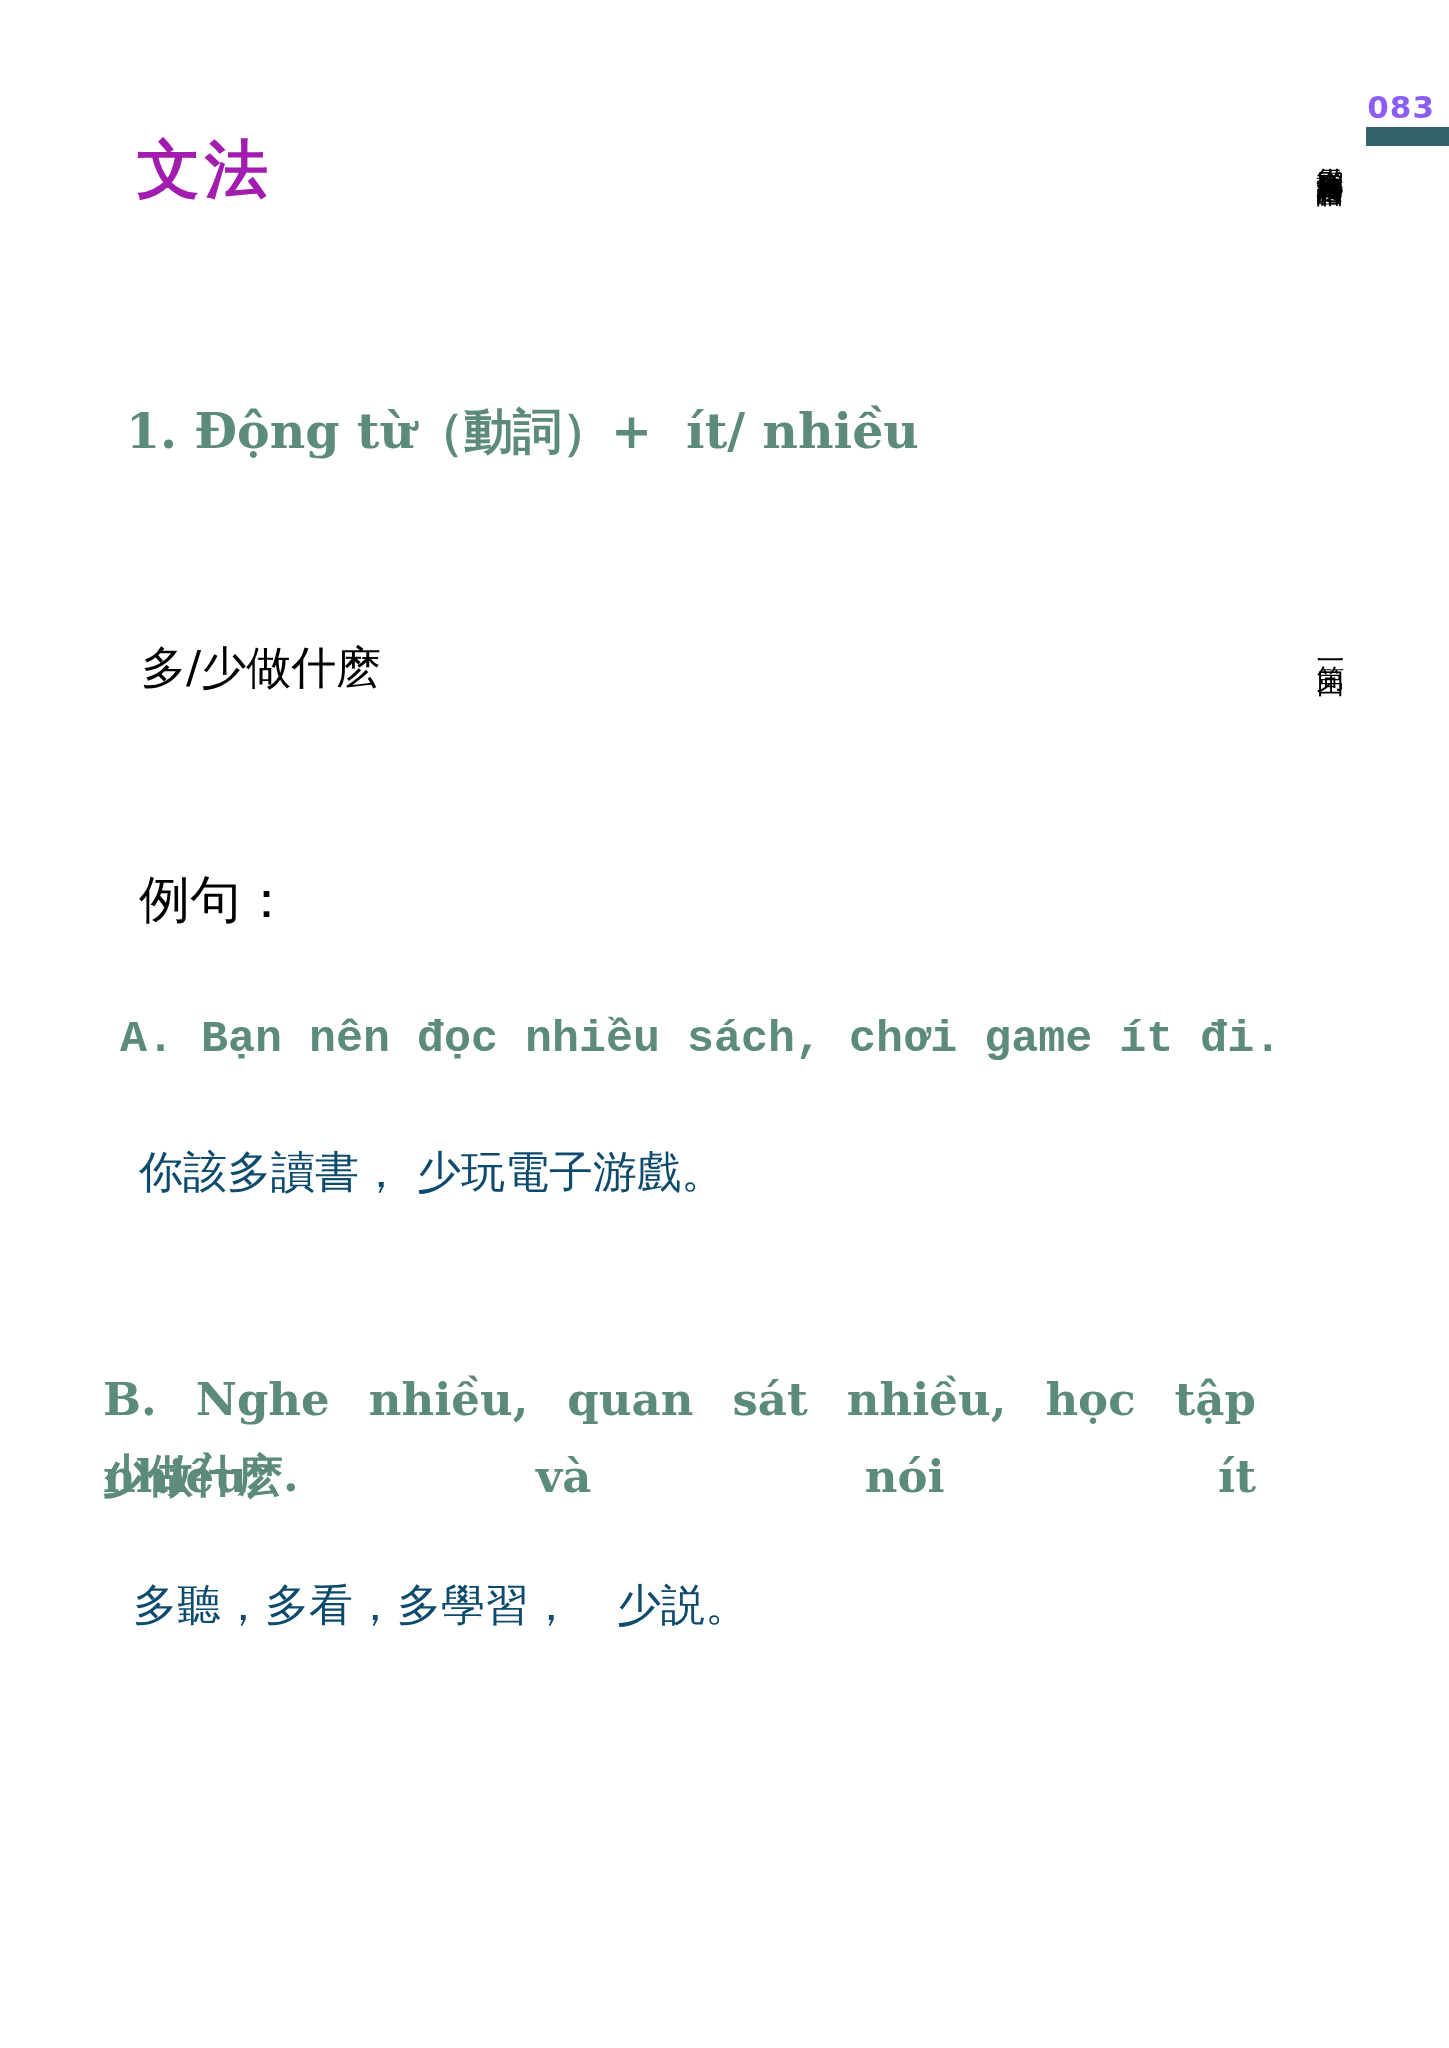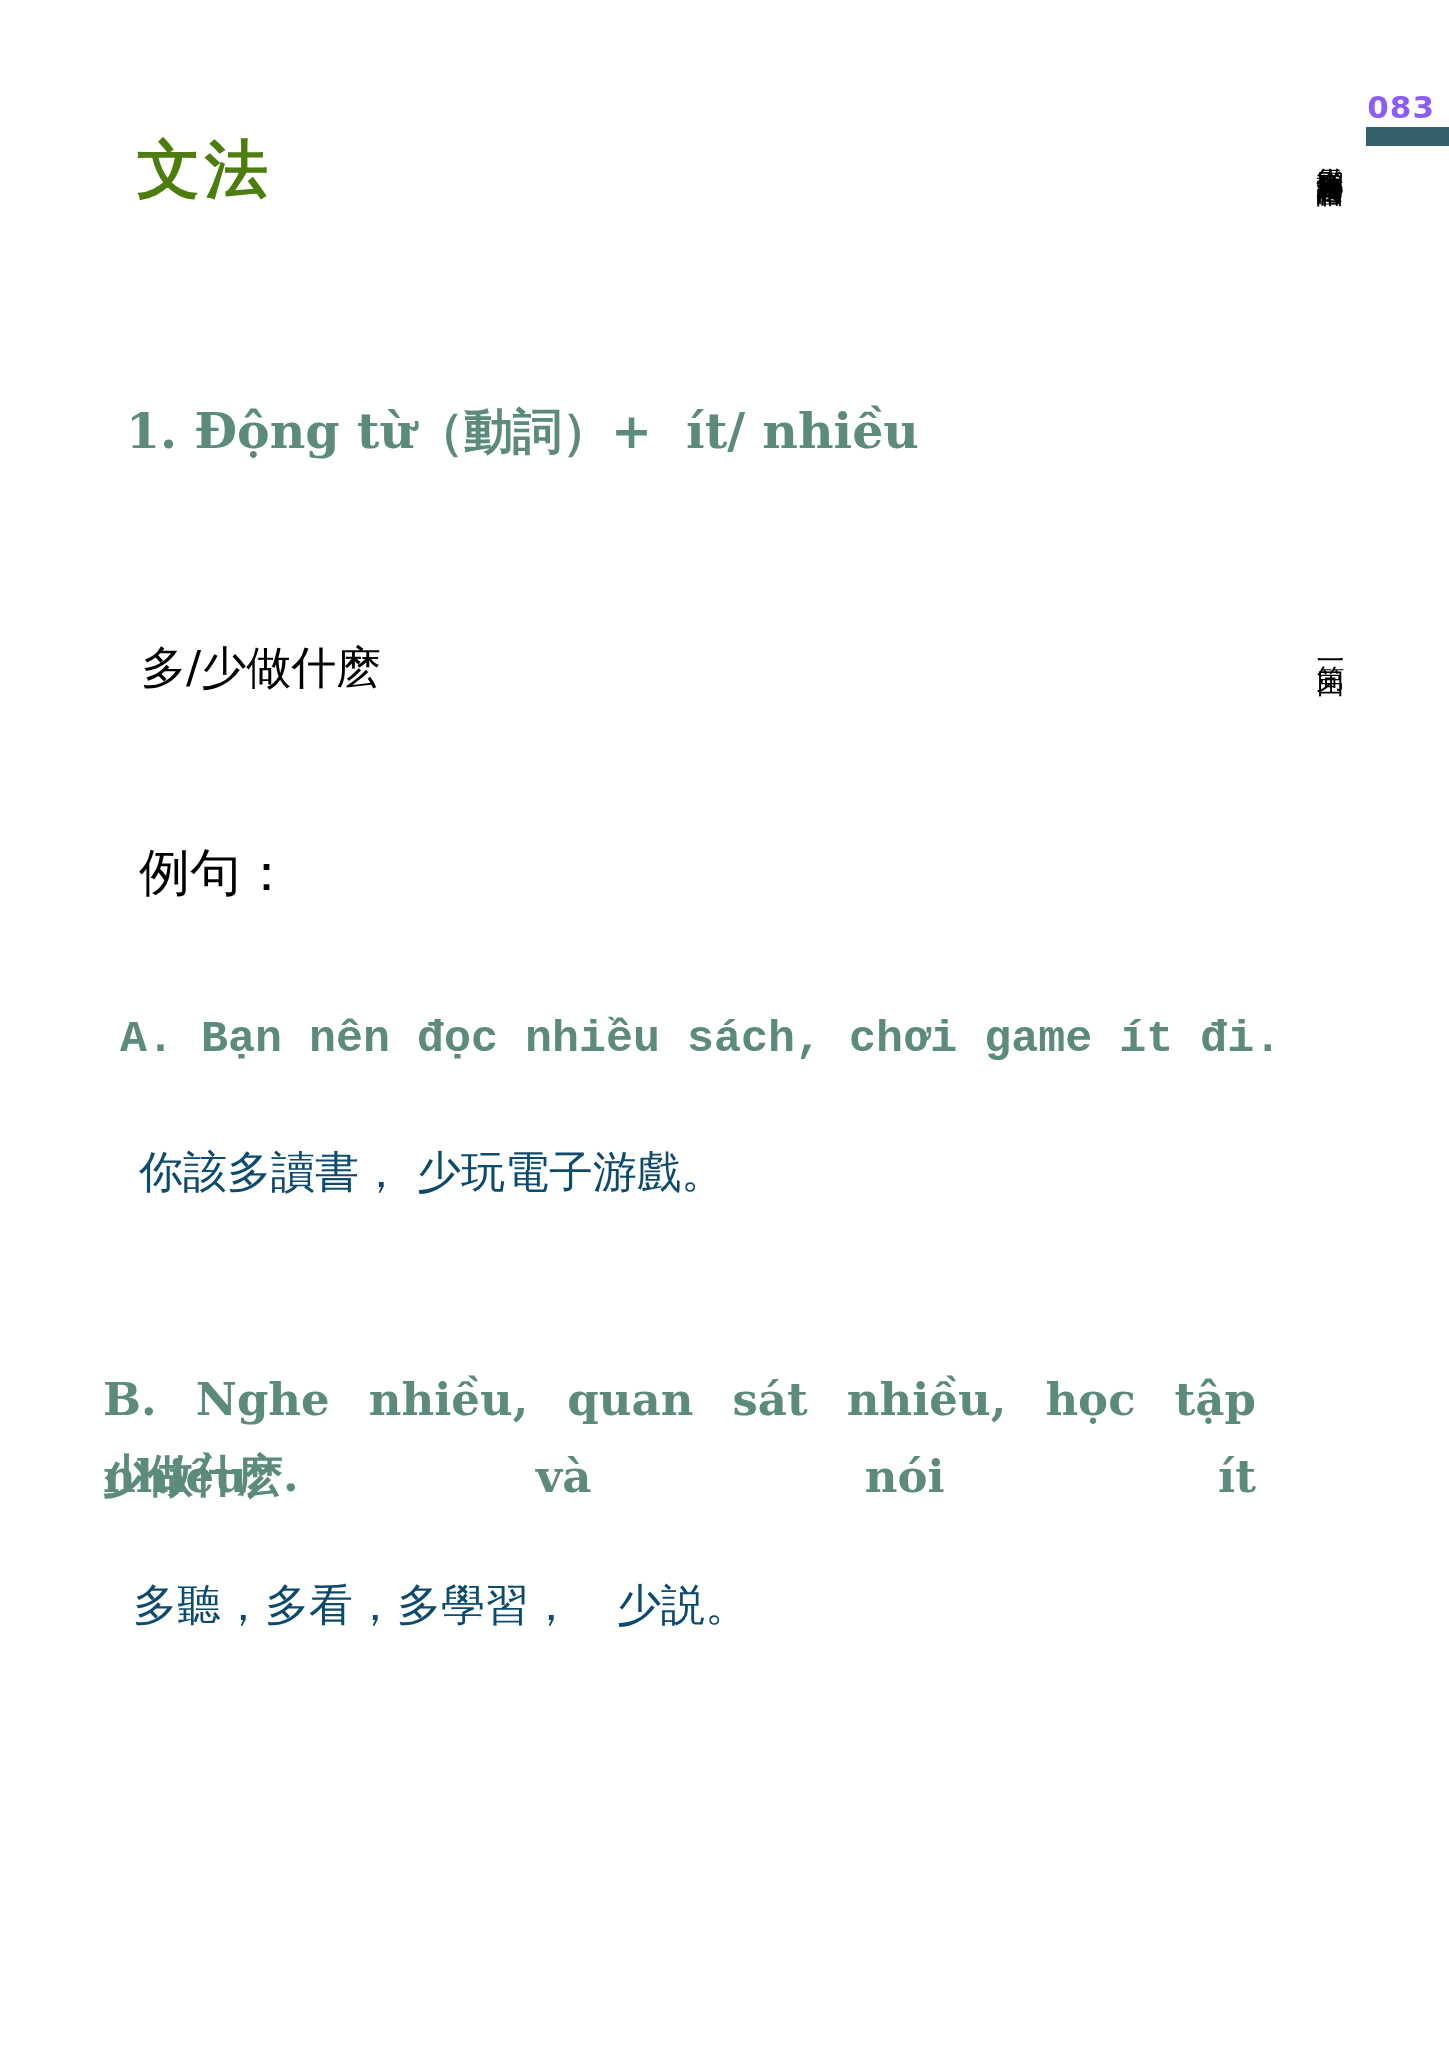--- a/index.html
+++ b/index.html
@@ -18,21 +18,21 @@
   }
   
   .page-title {
     position: absolute;
     left: 137px;
     top: 138px;
     font-size: 63px;
     font-weight: 700;
     letter-spacing: 5px;
     line-height: 1;
-    color: #4d7c0f;
+    color: #a21caf;
     font-family: "DejaVu Sans", sans-serif;
   }
   .page-number {
     position: absolute;
     right: 14px;
     top: 92px;
     font-size: 31px;
     font-weight: 700;
     letter-spacing: 1px;
     line-height: 1;
@@ -89,21 +89,21 @@
     left: 141px;
     top: 645px;
     font-size: 45px;
     font-weight: 500;
     line-height: 1;
     color: #000000;
   }
   .examples-label {
     position: absolute;
     left: 139px;
-    top: 847px;
+    top: 874px;
     font-size: 51px;
     font-weight: 500;
     line-height: 1;
     color: #000000;
   }
   .ex-vn {
     position: absolute;
     font-size: 45px;
     line-height: 1.7;
   }

